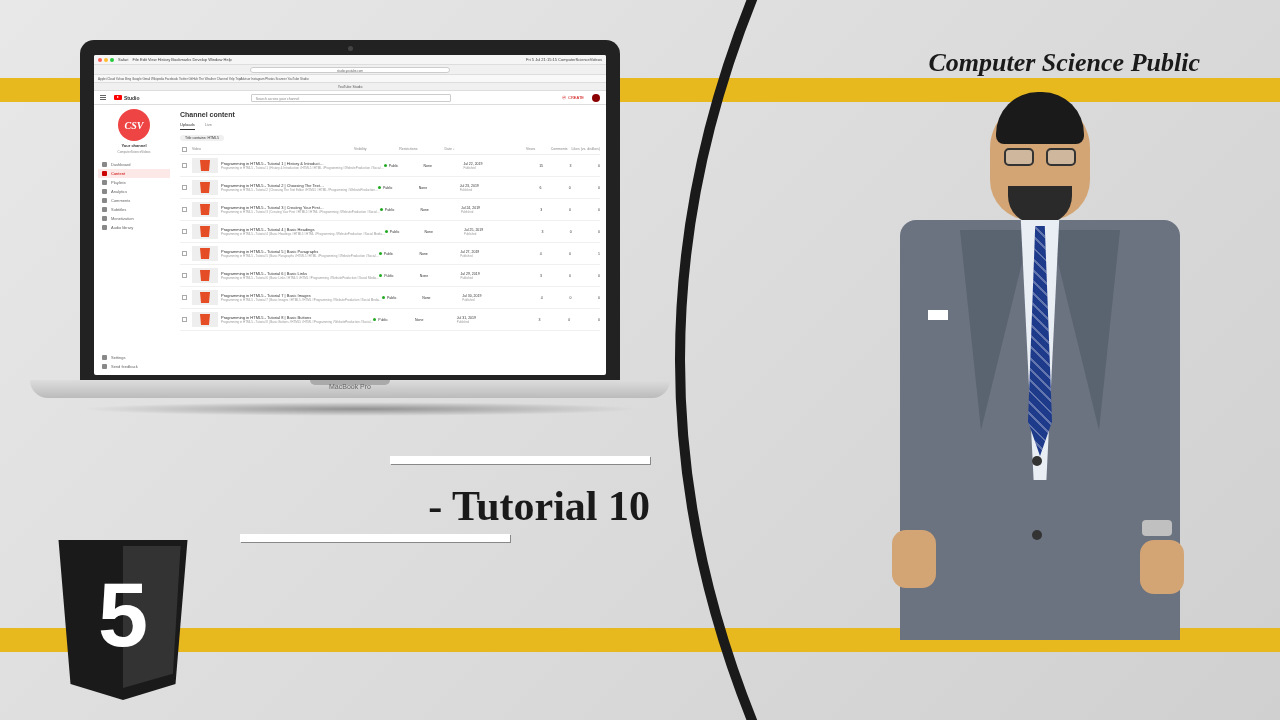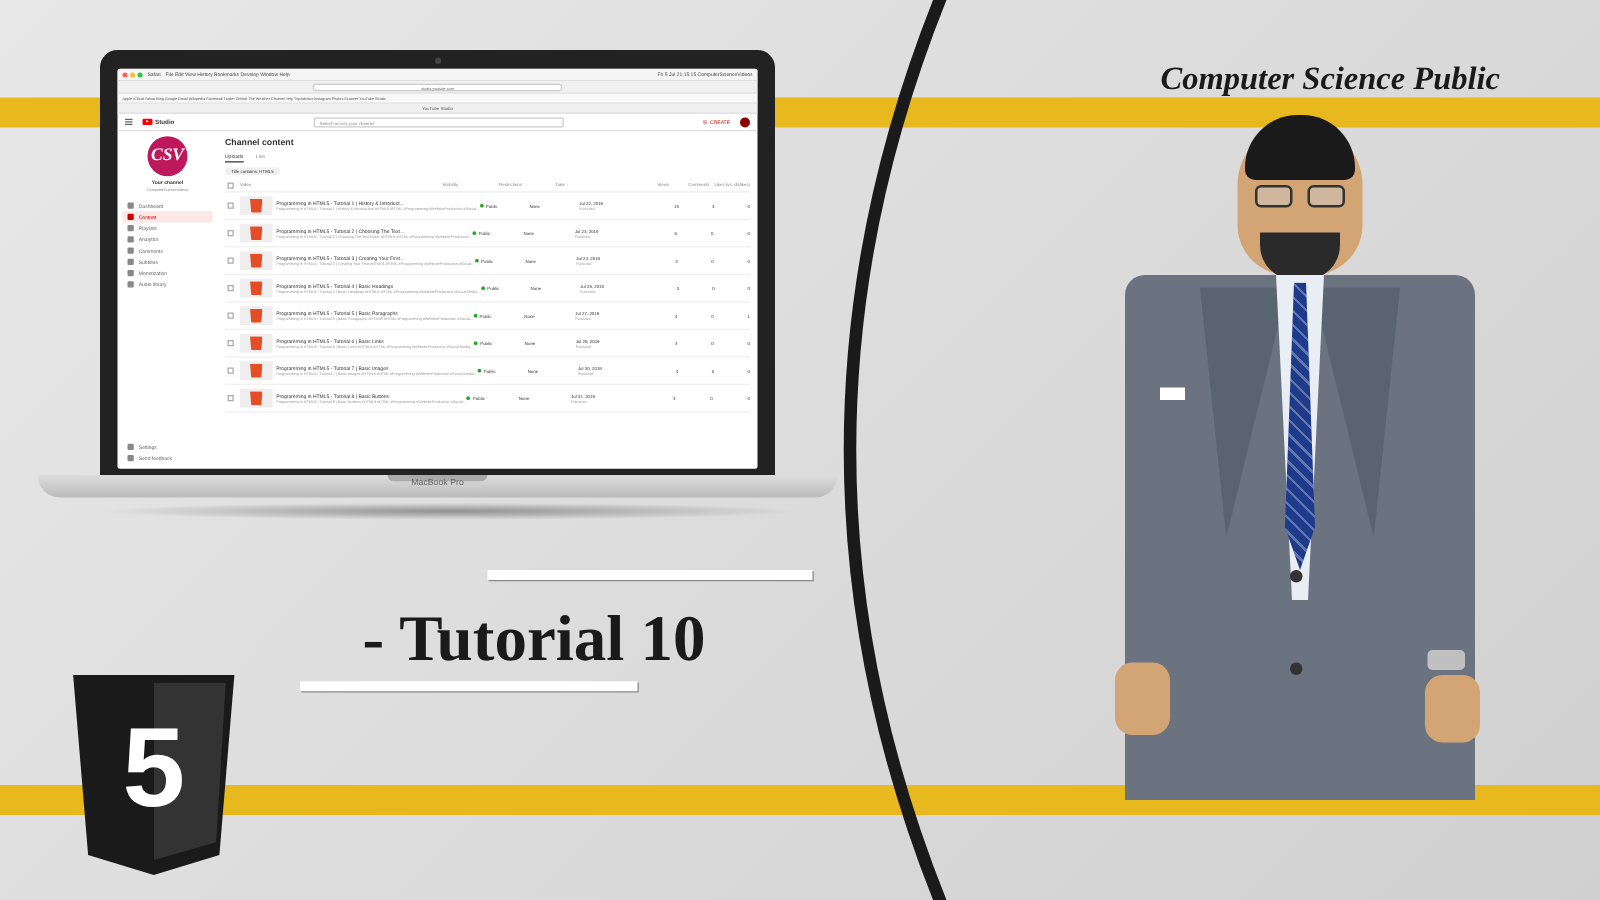--- a/index.html
+++ b/index.html
@@ -43,21 +43,21 @@
 .hamburger div { height: 0.8px; background: #666; }
 .studio-logo { display: flex; align-items: center; gap: 2px; font-size: 5px; font-weight: bold; }
 .yt-play { width: 8px; height: 5px; background: #ff0000; border-radius: 1px; position: relative; }
 .yt-play::after { content: ''; position: absolute; left: 3px; top: 1px; border-left: 2px solid #fff; border-top: 1.5px solid transparent; border-bottom: 1.5px solid transparent; }
 .search-box { flex: 1; max-width: 200px; height: 8px; border: 0.5px solid #ccc; border-radius: 1px; font-size: 3.5px; line-height: 8px; padding: 0 4px; color: #888; margin: 0 auto; }
 .create-btn { font-size: 4px; color: #c00; display: flex; align-items: center; gap: 2px; }
 .avatar-sm { width: 8px; height: 8px; border-radius: 50%; background: #8b0000; }
 
 .yt-body { display: flex; height: calc(100% - 50px); }
 .yt-sidebar { width: 80px; padding: 4px; }
-.channel-icon { width: 32px; height: 32px; border-radius: 50%; background: #be185d; margin: 0 auto; display: flex; align-items: center; justify-content: center; color: #fff; font-size: 14px; font-weight: bold; font-family: serif; font-style: italic; }
+.channel-icon { width: 32px; height: 32px; border-radius: 50%; background: #ef4444; margin: 0 auto; display: flex; align-items: center; justify-content: center; color: #fff; font-size: 10px; font-weight: bold; font-family: serif; font-style: italic; }
 .channel-sub { text-align: center; font-size: 3px; color: #888; margin-top: 2px; }
 .channel-name { text-align: center; font-size: 4px; font-weight: bold; margin-top: 2px; }
 .nav { margin-top: 6px; }
 .nav-item { display: flex; align-items: center; gap: 4px; padding: 2px 4px; font-size: 4px; color: #666; }
 .nav-item.active { background: #fce8e6; color: #c00; }
 .nav-icon { width: 5px; height: 5px; background: #888; border-radius: 1px; }
 .nav-item.active .nav-icon { background: #c00; }
 .nav-bottom { position: absolute; bottom: 4px; }
 
 .yt-main { flex: 1; padding: 6px; }
@@ -83,21 +83,21 @@
 .video-title { font-size: 4px; font-weight: 500; white-space: nowrap; overflow: hidden; text-overflow: ellipsis; }
 .video-desc { font-size: 3px; color: #999; white-space: nowrap; overflow: hidden; text-overflow: ellipsis; }
 .vis-badge { display: flex; align-items: center; gap: 2px; }
 .vis-dot { width: 3px; height: 3px; border-radius: 50%; background: #2a2; }
 .date-pub { font-size: 2.8px; color: #999; }
 
 
 .title-block { position: absolute; left: 40px; top: 452px; }
 .main-title { font-family: Georgia, 'Times New Roman', serif; font-weight: 900; font-size: 48px; color: #1a1a1a; }
 .underline1 { width: 260px; height: 8px; background: #fff; margin-left: 350px; margin-top: 4px; box-shadow: 1px 1px 0 #888; }
-.sub-title { font-family: Georgia, 'Times New Roman', serif; font-weight: 900; font-size: 52px; color: #1a1a1a; margin-left: 250px; margin-top: 18px; }
+.sub-title { font-family: Georgia, 'Times New Roman', serif; font-weight: 900; font-size: 42px; color: #1a1a1a; margin-left: 250px; margin-top: 18px; text-align: right; }
 .underline2 { width: 270px; height: 8px; background: #fff; margin-left: 200px; margin-top: 4px; box-shadow: 1px 1px 0 #888; }
 
 
 .html5-logo { position: absolute; left: 48px; top: 540px; width: 150px; height: 170px; }
 .shield-outer { width: 150px; height: 160px; background: #1a1a1a; clip-path: polygon(7% 0, 93% 0, 85% 90%, 50% 100%, 15% 90%); position: relative; }
 .shield-inner { position: absolute; left: 50%; top: 6px; width: 64px; height: 142px; background: #333; clip-path: polygon(0 0, 90% 0, 78% 90%, 0 100%); }
 .five { position: absolute; left: 50%; top: 24px; transform: translateX(-50%); font-size: 90px; font-weight: bold; color: #fff; font-family: Arial, sans-serif; }
 
 
 .person { position: absolute; right: 80px; top: 100px; width: 320px; height: 600px; }

